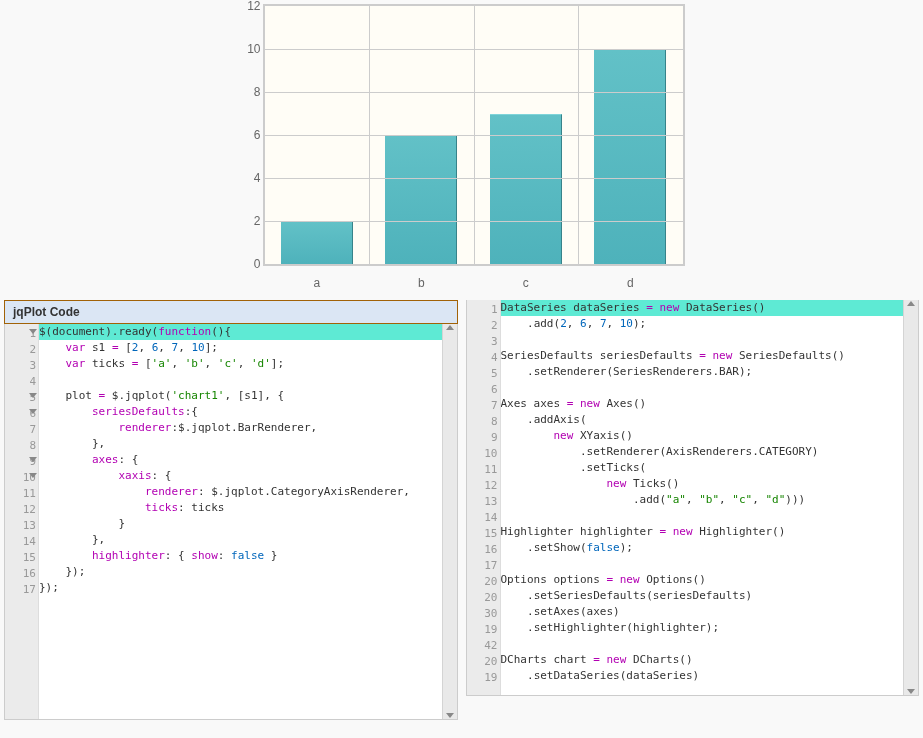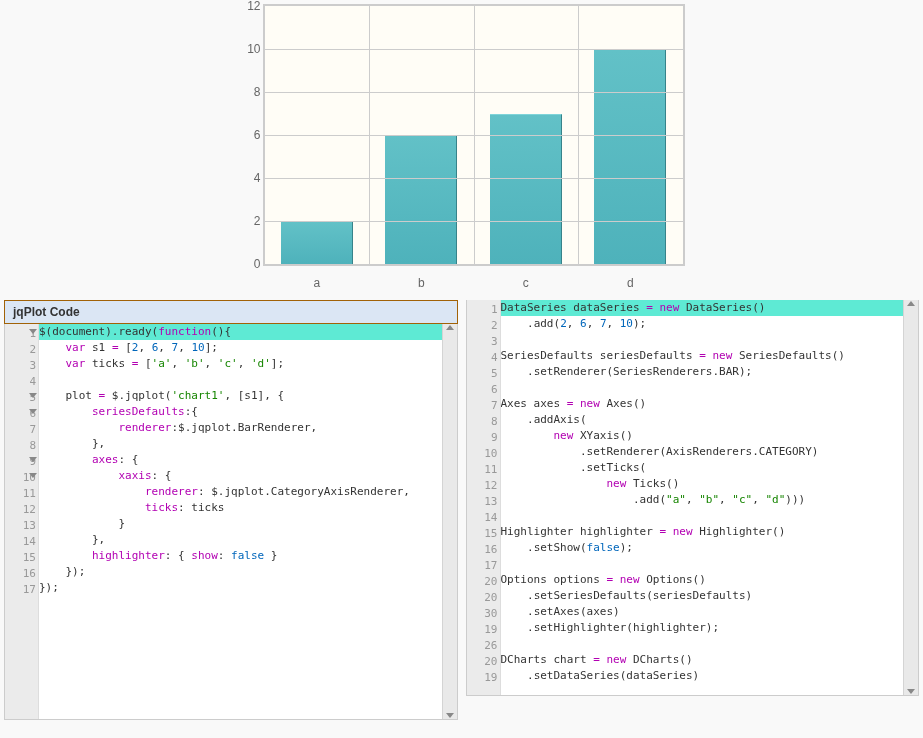--- a/index.html
+++ b/index.html
@@ -262,21 +262,21 @@
           <div>12</div>
           <div>13</div>
           <div>14</div>
           <div>15</div>
           <div>16</div>
           <div>17</div>
           <div>20</div>
           <div>20</div>
           <div>30</div>
           <div>19</div>
-          <div>26</div>
+          <div>42</div>
           <div>20</div>
           <div>19</div>
         </div>
       <div class="code-col">
         <div class="code-lines" id="code-right"><div class="hl"><span class="id">DataSeries</span> dataSeries <span class="k">=</span> <span class="k">new</span> <span class="fn">DataSeries</span>()</div><div>    .<span class="fn">add</span>(<span class="n">2</span>, <span class="n">6</span>, <span class="n">7</span>, <span class="n">10</span>);</div><div> </div><div><span class="id">SeriesDefaults</span> seriesDefaults <span class="k">=</span> <span class="k">new</span> <span class="fn">SeriesDefaults</span>()</div><div>    .<span class="fn">setRenderer</span>(SeriesRenderers.BAR);</div><div> </div><div><span class="id">Axes</span> axes <span class="k">=</span> <span class="k">new</span> <span class="fn">Axes</span>()</div><div>    .<span class="fn">addAxis</span>(</div><div>        <span class="k">new</span> <span class="fn">XYaxis</span>()</div><div>            .<span class="fn">setRenderer</span>(AxisRenderers.CATEGORY)</div><div>            .<span class="fn">setTicks</span>(</div><div>                <span class="k">new</span> <span class="fn">Ticks</span>()</div><div>                    .<span class="fn">add</span>(<span class="s">"a"</span>, <span class="s">"b"</span>, <span class="s">"c"</span>, <span class="s">"d"</span>)))</div><div> </div><div><span class="id">Highlighter</span> highlighter <span class="k">=</span> <span class="k">new</span> <span class="fn">Highlighter</span>()</div><div>    .<span class="fn">setShow</span>(<span class="n">false</span>);</div><div> </div><div><span class="id">Options</span> options <span class="k">=</span> <span class="k">new</span> <span class="fn">Options</span>()</div><div>    .<span class="fn">setSeriesDefaults</span>(seriesDefaults)</div><div>    .<span class="fn">setAxes</span>(axes)</div><div>    .<span class="fn">setHighlighter</span>(highlighter);</div><div> </div><div><span class="id">DCharts</span> chart <span class="k">=</span> <span class="k">new</span> <span class="fn">DCharts</span>()</div><div>    .<span class="fn">setDataSeries</span>(dataSeries)</div></div>
         <div class="code-scroll">
           <div class="sarrow up"></div>
           <div class="sarrow down"></div>
         </div>
       </div>

